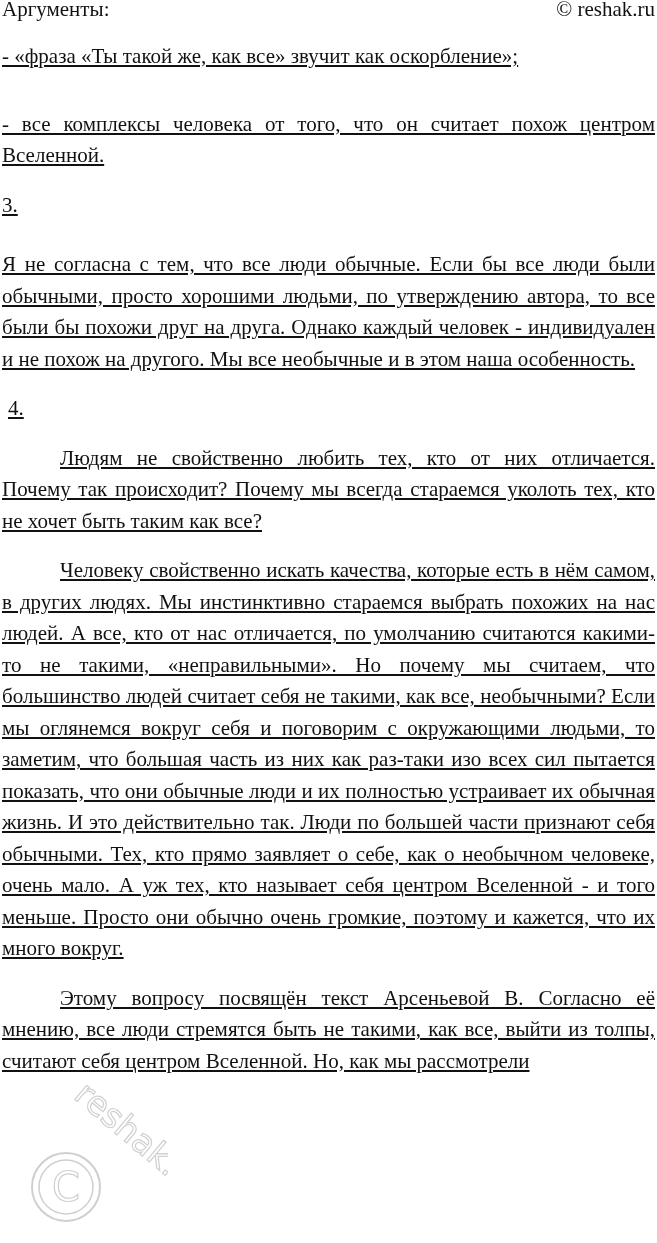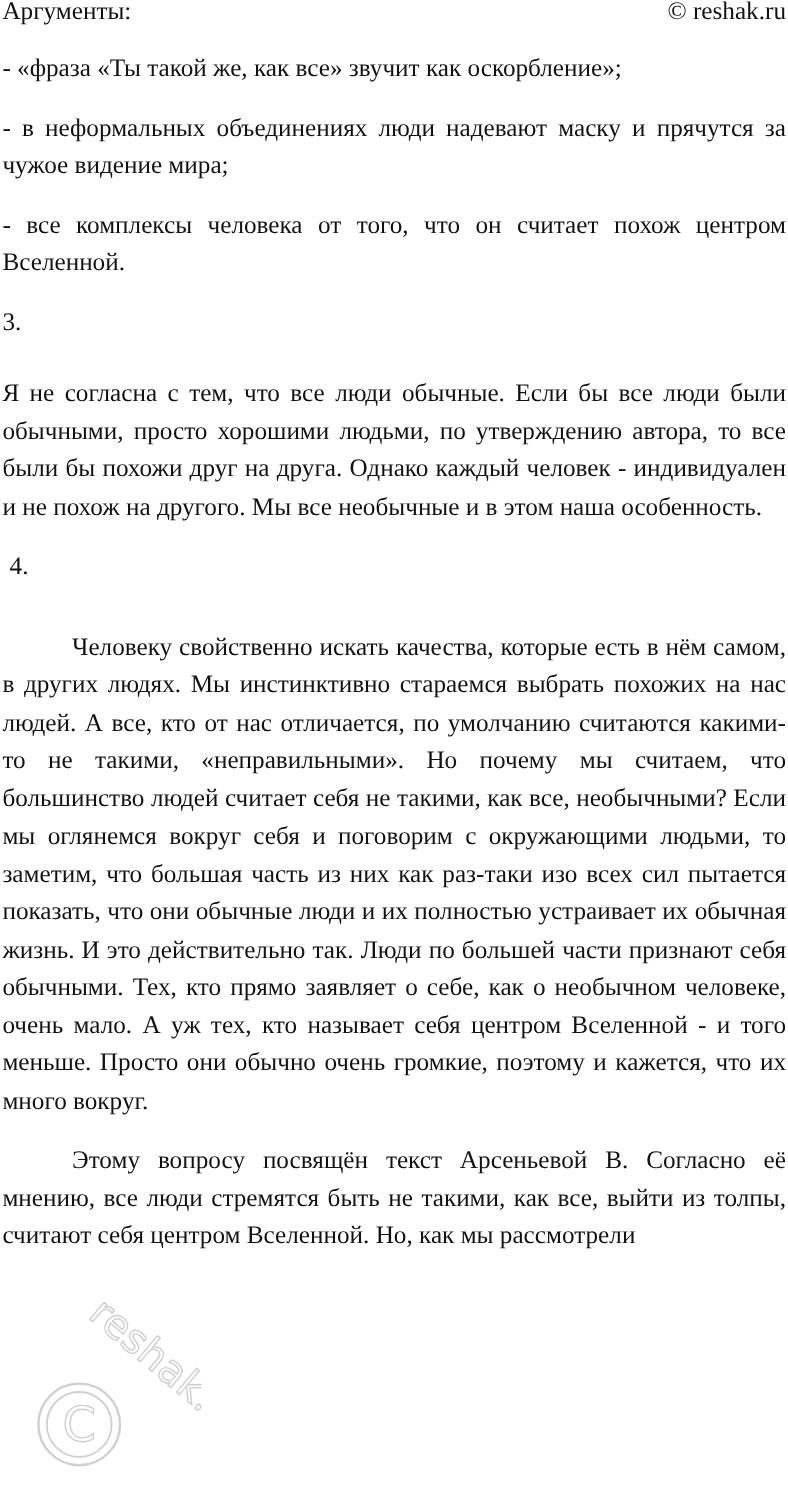--- a/index.html
+++ b/index.html
@@ -4,21 +4,21 @@
   <style>
     html, body { margin: 0; padding: 0; background: #ffffff; }
     body {
       width: 657px; height: 1243px; overflow: hidden; position: relative;
       font-family: "Liberation Serif", "DejaVu Serif", serif;
       color: #111111; font-size: 21px; line-height: 31.5px;
     }
     .page { position: absolute; left: 2px; top: 0; width: 653px; }
     .header { display: flex; justify-content: space-between; height: 34px; line-height: 24px; margin-top: -3px; }
     .header .right { padding-right: 0px; }
-    p { margin: 0; text-align: justify; text-align-last: left; }
+    p { margin: 0; text-align: justify; text-align-last: left; text-decoration: underline; }
     .gap-sm { height: 10px; }
     .gap-md { height: 18px; }
     .indent { text-indent: 58px; }
     .num4 { padding-left: 6px; }
     .watermark {
       position: absolute; left: 18px; top: 1085px; width: 150px; height: 150px;
       pointer-events: none; opacity: 0.35;
     }
   </style>
 </head>
@@ -26,33 +26,33 @@
 
 <div class="page">
   <div class="header">
     <span>Аргументы:</span>
     <span class="right">© reshak.ru</span>
   </div>
 
   <div class="gap-sm"></div>
   <p>- «фраза «Ты такой же, как все» звучит как оскорбление»;</p>
   <div class="gap-md"></div>
-  <p>- в неформальных объединениях люди надевают маску и прячутся за чужое видение мира;</p>
   <div class="gap-md"></div>
   <p>- все комплексы человека от того, что он считает похож центром Вселенной.</p>
   <div class="gap-md"></div>
 
   <p>3.</p>
   <div class="gap-md"></div>
   <div class="gap-sm"></div>
   <p>Я не согласна с тем, что все люди обычные. Если бы все люди были обычными, просто хорошими людьми, по утверждению автора, то все были бы похожи друг на друга. Однако каждый человек - индивидуален и не похож на другого. Мы все необычные и в этом наша особенность.</p>
   <div class="gap-md"></div>
 
   <p class="num4">4.</p>
   <div class="gap-md"></div>
+  <p class="indent">Людям не свойственно любить тех, кто от них отличается. Почему так происходит? Почему мы всегда стараемся уколоть тех, кто не хочет быть таким как все?</p>
   <div class="gap-md"></div>
   <p class="indent">Человеку свойственно искать качества, которые есть в нём самом, в других людях. Мы инстинктивно стараемся выбрать похожих на нас людей. А все, кто от нас отличается, по умолчанию считаются какими-то не такими, «неправильными». Но почему мы считаем, что большинство людей считает себя не такими, как все, необычными? Если мы оглянемся вокруг себя и поговорим с окружающими людьми, то заметим, что большая часть из них как раз-таки изо всех сил пытается показать, что они обычные люди и их полностью устраивает их обычная жизнь. И это действительно так. Люди по большей части признают себя обычными. Тех, кто прямо заявляет о себе, как о необычном человеке, очень мало. А уж тех, кто называет себя центром Вселенной - и того меньше. Просто они обычно очень громкие, поэтому и кажется, что их много вокруг.</p>
   <div class="gap-md"></div>
   <p class="indent">Этому вопросу посвящён текст Арсеньевой В. Согласно её мнению, все люди стремятся быть не такими, как все, выйти из толпы, считают себя центром Вселенной. Но, как мы рассмотрели</p>
 </div>
 
 <svg class="watermark" viewBox="0 0 150 150">
   <circle cx="48" cy="102" r="34" fill="none" stroke="#777" stroke-width="2"></circle>
   <circle cx="48" cy="102" r="27" fill="none" stroke="#777" stroke-width="1.5"></circle>
   <text x="48" y="116" text-anchor="middle" font-size="40" fill="none" stroke="#777" stroke-width="1.2" font-family="DejaVu Sans, sans-serif">C</text>

